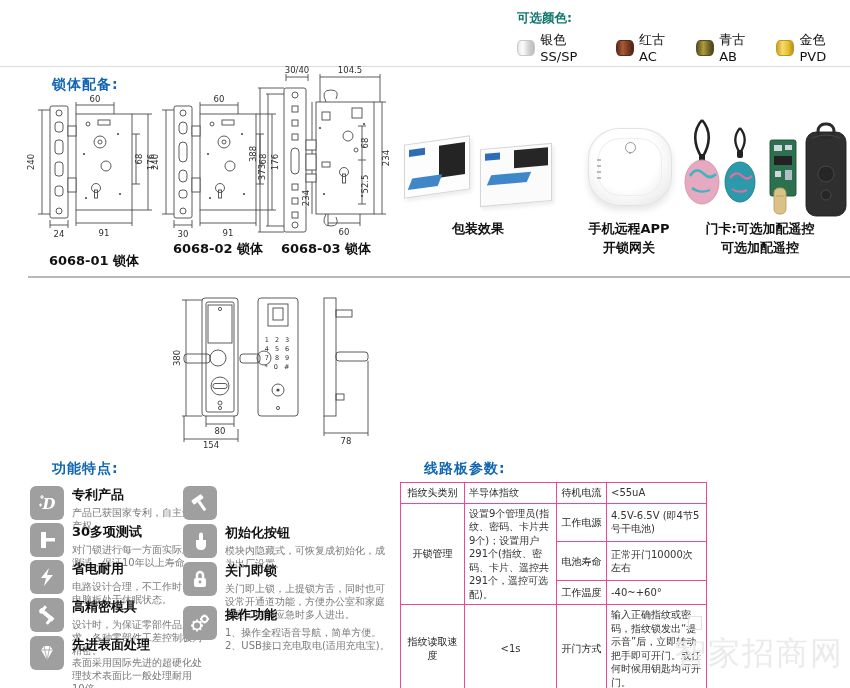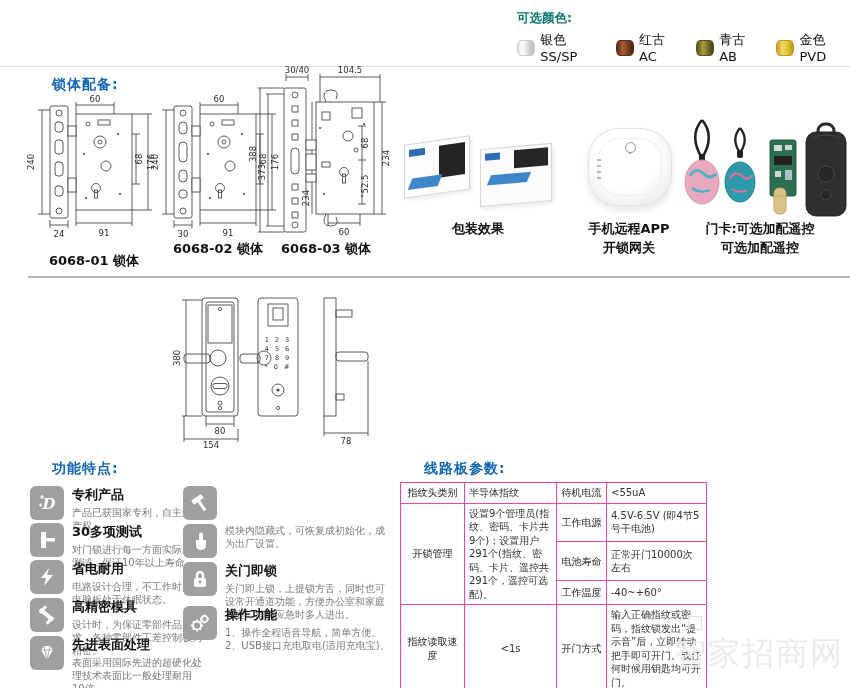--- a/index.html
+++ b/index.html
@@ -424,20 +424,21 @@
   </div>
 </div>
 <div class="feat" style="left:183px;top:524px;width:214px">
   <div class="ficon">
     <svg width="22" height="22">
         <rect x="10" y="2.5" width="4" height="10" rx="2" fill="#fff"></rect>
         <path d="M7,10 h10 v5.5 a4.5,4.5 0 0 1 -4.5,4.5 h-1 a4.5,4.5 0 0 1 -4.5,-4.5 Z" fill="#fff"></path>
       </svg>
   </div>
   <div class="ftext">
+      <div class="ftitle">初始化按钮</div>
   <div class="fdesc" style="width:168px">模块内隐藏式，可恢复成初始化，成为出厂设置。</div>
     </div>
 </div>
 <div class="feat" style="left:183px;top:562px;width:214px">
   <div class="ficon">
     <svg width="22" height="22">
         <rect x="5" y="10" width="12" height="9" rx="2" fill="#fff"></rect>
         <path d="M8,10 V7 a3,3 0 0 1 6,0 v3" stroke="#fff" stroke-width="2.4" fill="none"></path>
         <circle cx="11" cy="14" r="1.4" fill="#9f9f9f"></circle>
       </svg>

